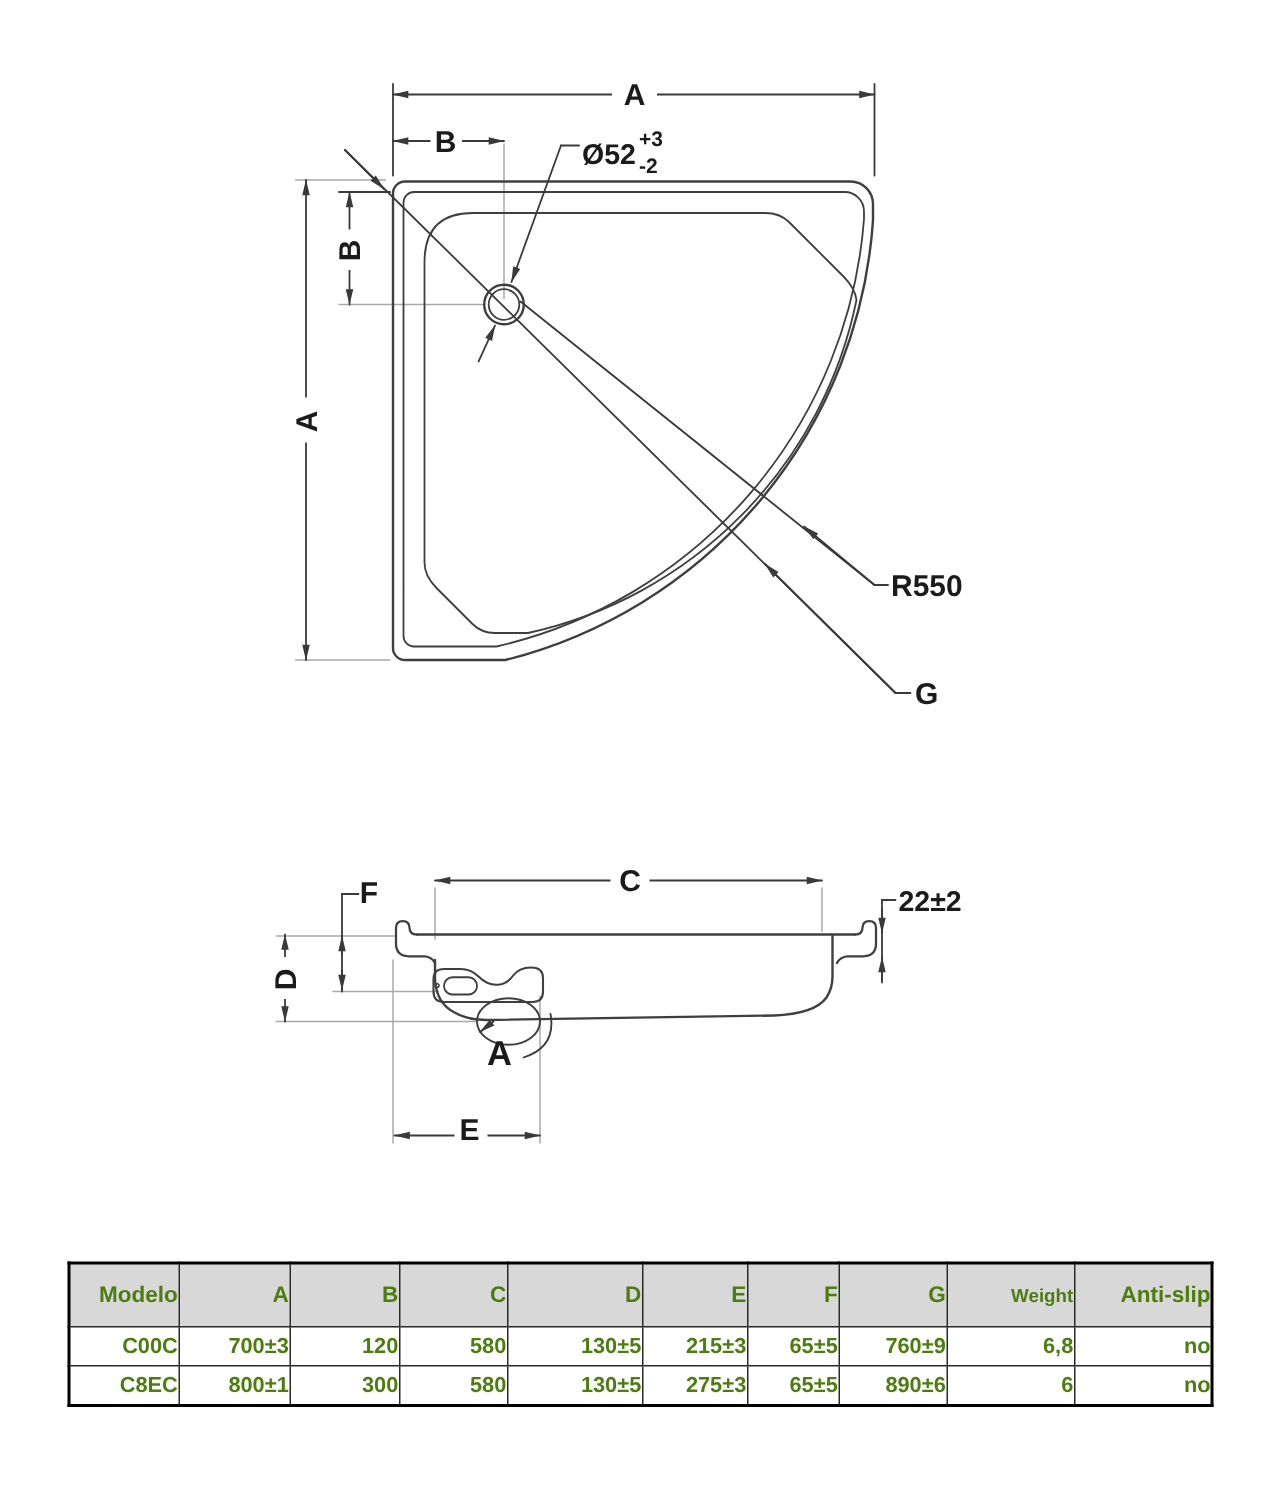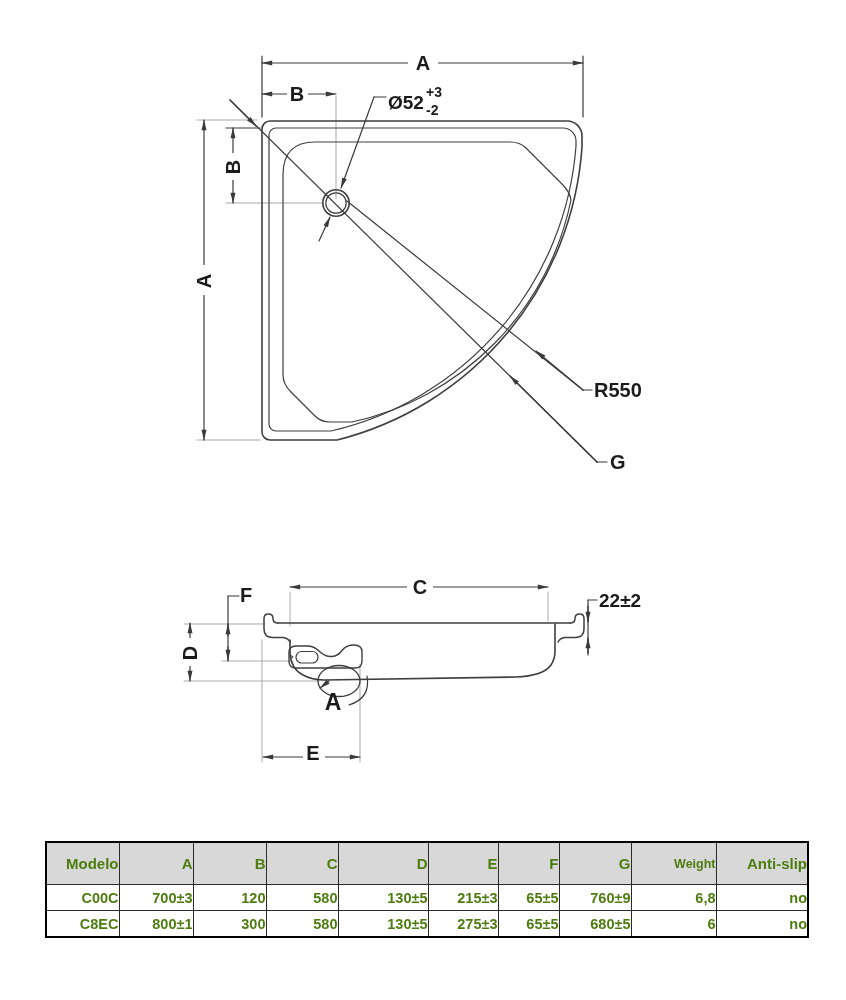--- a/index.html
+++ b/index.html
@@ -204,20 +204,20 @@
       <td>no</td>
     </tr>
     <tr class="data">
       <td>C8EC</td>
       <td>800±1</td>
       <td>300</td>
       <td>580</td>
       <td>130±5</td>
       <td>275±3</td>
       <td>65±5</td>
-      <td>680±5</td>
+      <td>890±6</td>
       <td>6</td>
       <td>no</td>
     </tr>
   </tbody>
     </table>
 
 </div>
 
 </body></html>

